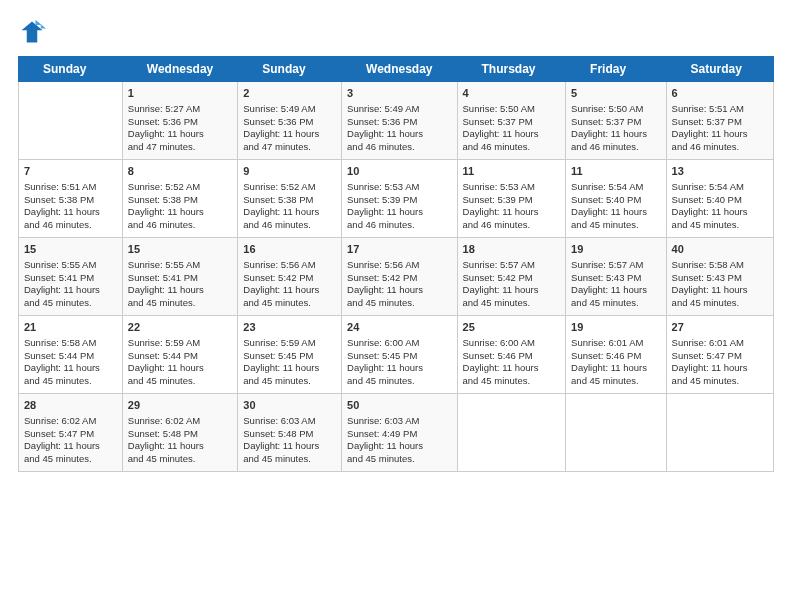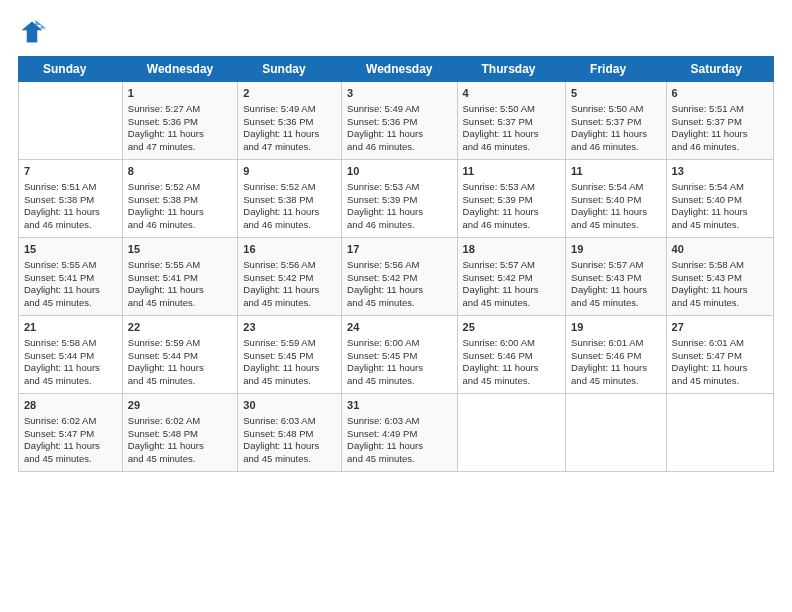--- a/index.html
+++ b/index.html
@@ -342,21 +342,21 @@
             <div>and 45 minutes.</div>
           </td>
           <td>
             <span class="day-num">30</span>
             <div>Sunrise: 6:03 AM</div>
             <div>Sunset: 5:48 PM</div>
             <div>Daylight: 11 hours</div>
             <div>and 45 minutes.</div>
           </td>
           <td>
-            <span class="day-num">31</span>
+            <span class="day-num">50</span>
             <div>Sunrise: 6:03 AM</div>
             <div>Sunset: 4:49 PM</div>
             <div>Daylight: 11 hours</div>
             <div>and 45 minutes.</div>
           </td>
           <td class="empty-cell"></td>
           <td class="empty-cell"></td>
           <td class="empty-cell"></td>
         </tr>
       </tbody>

